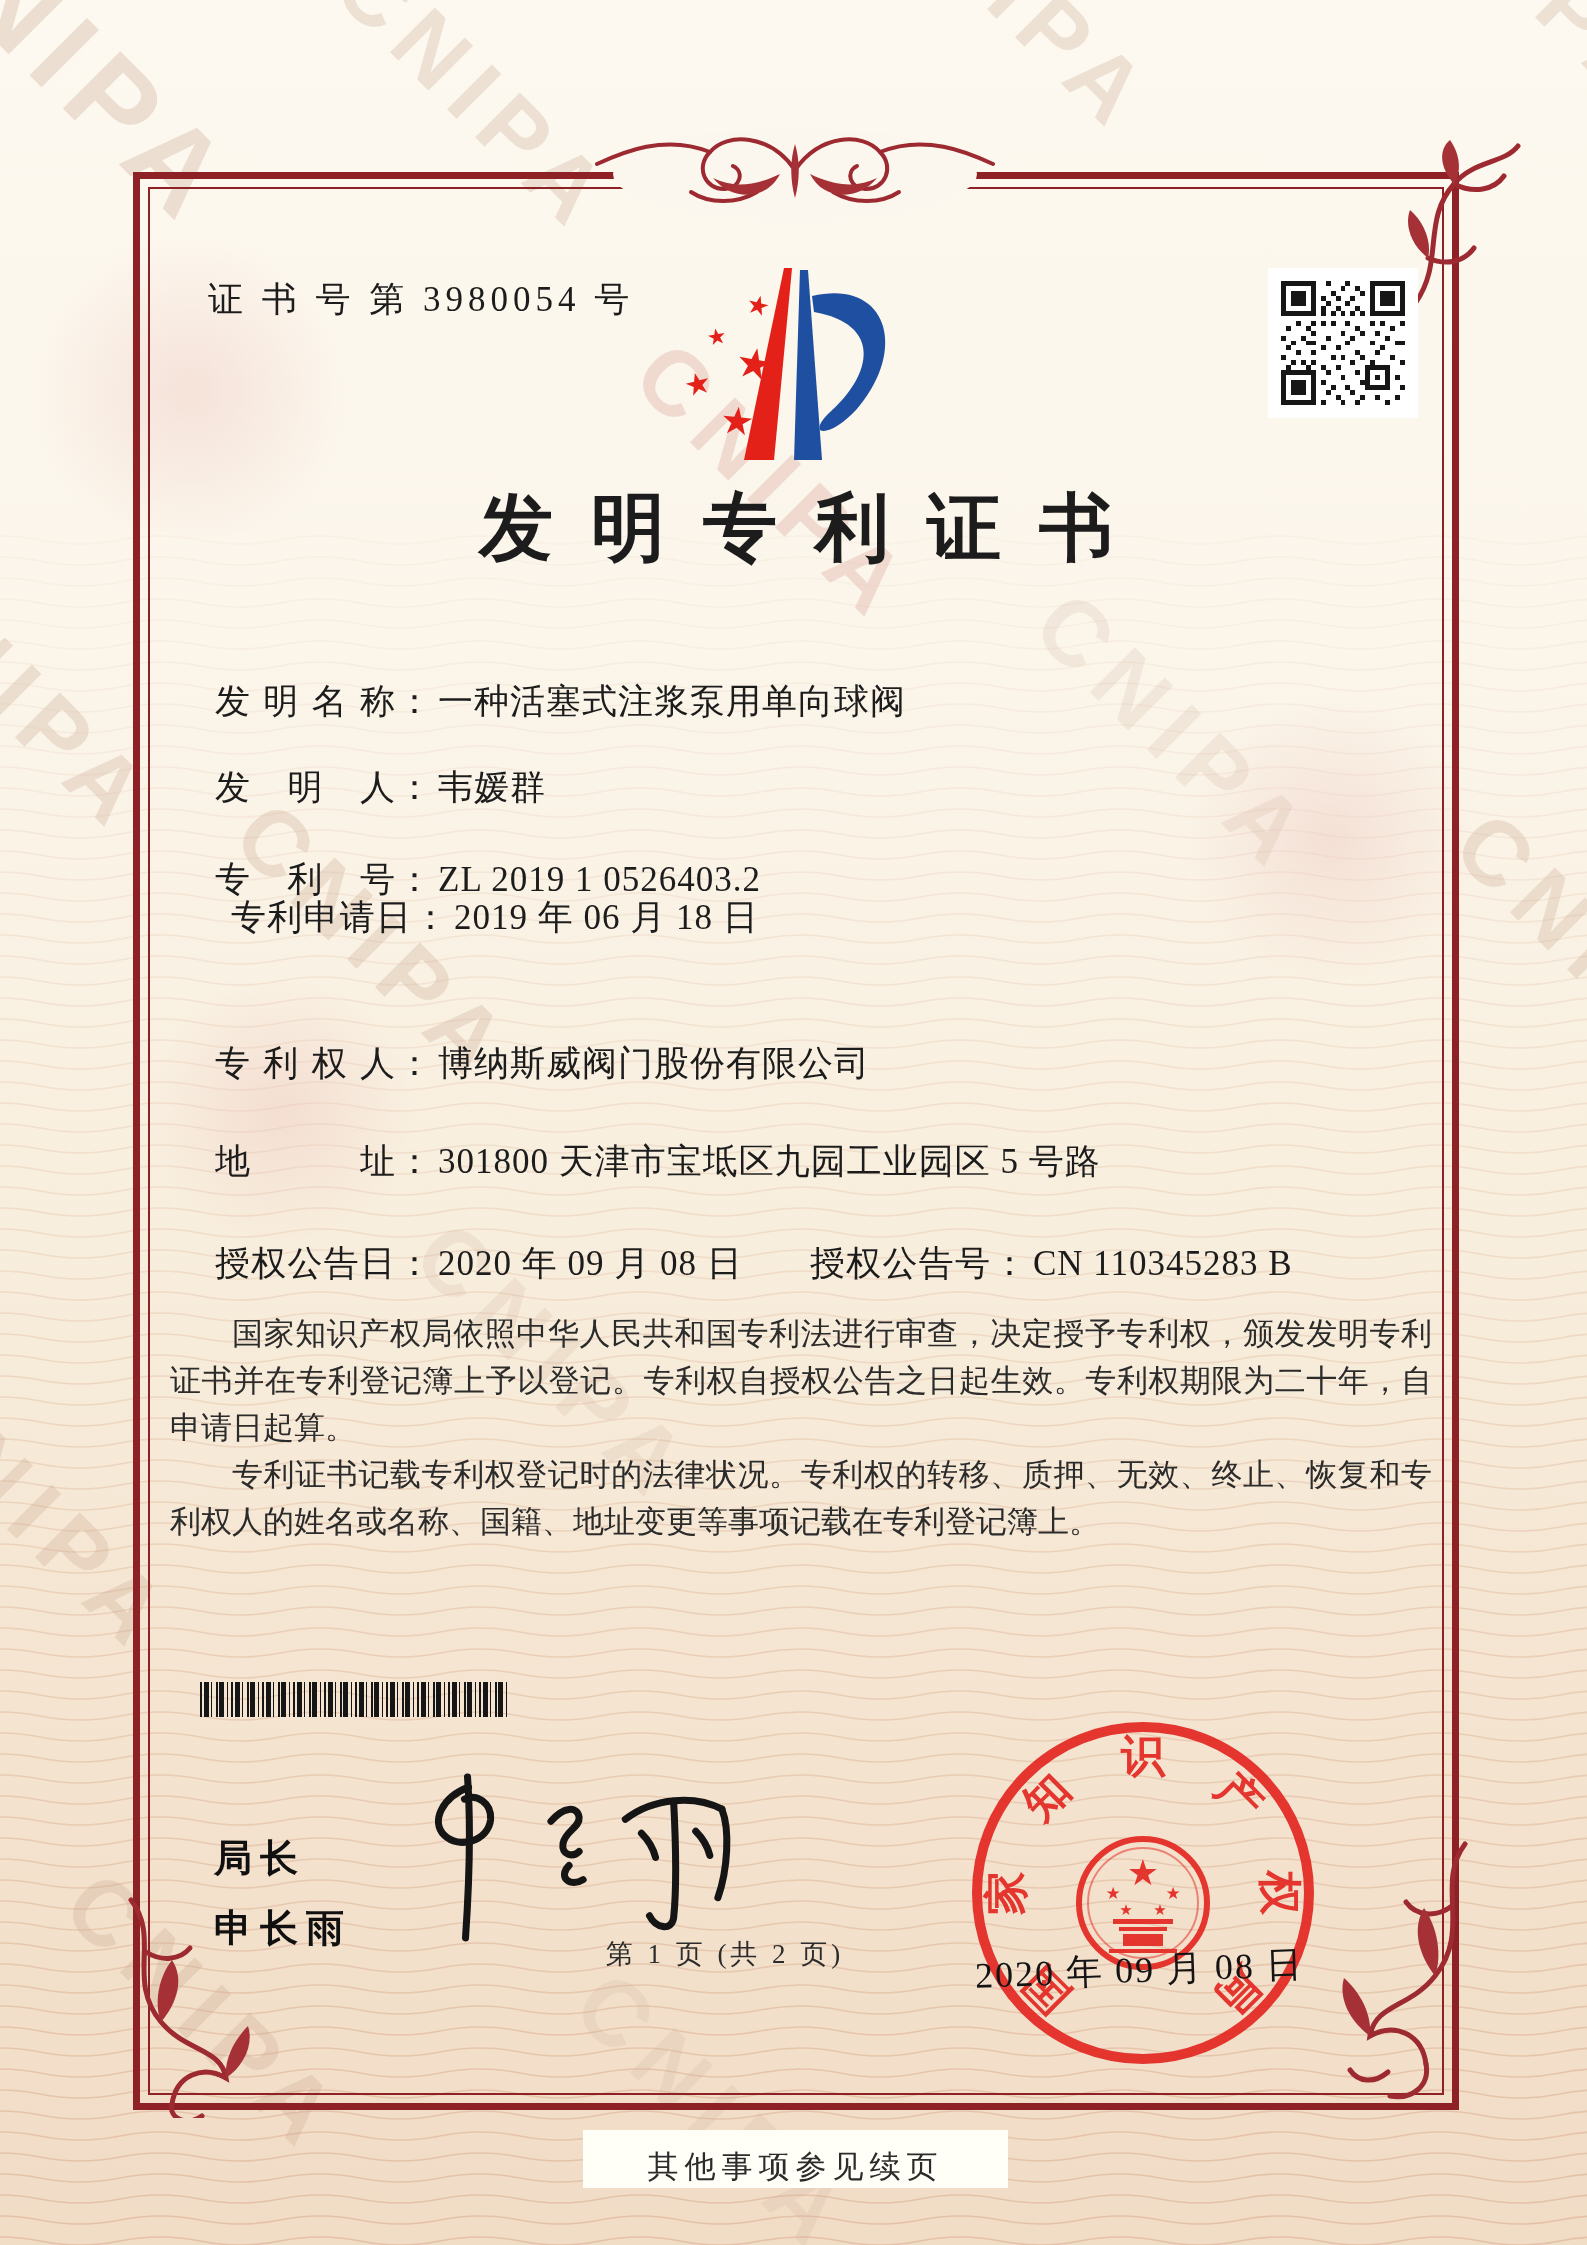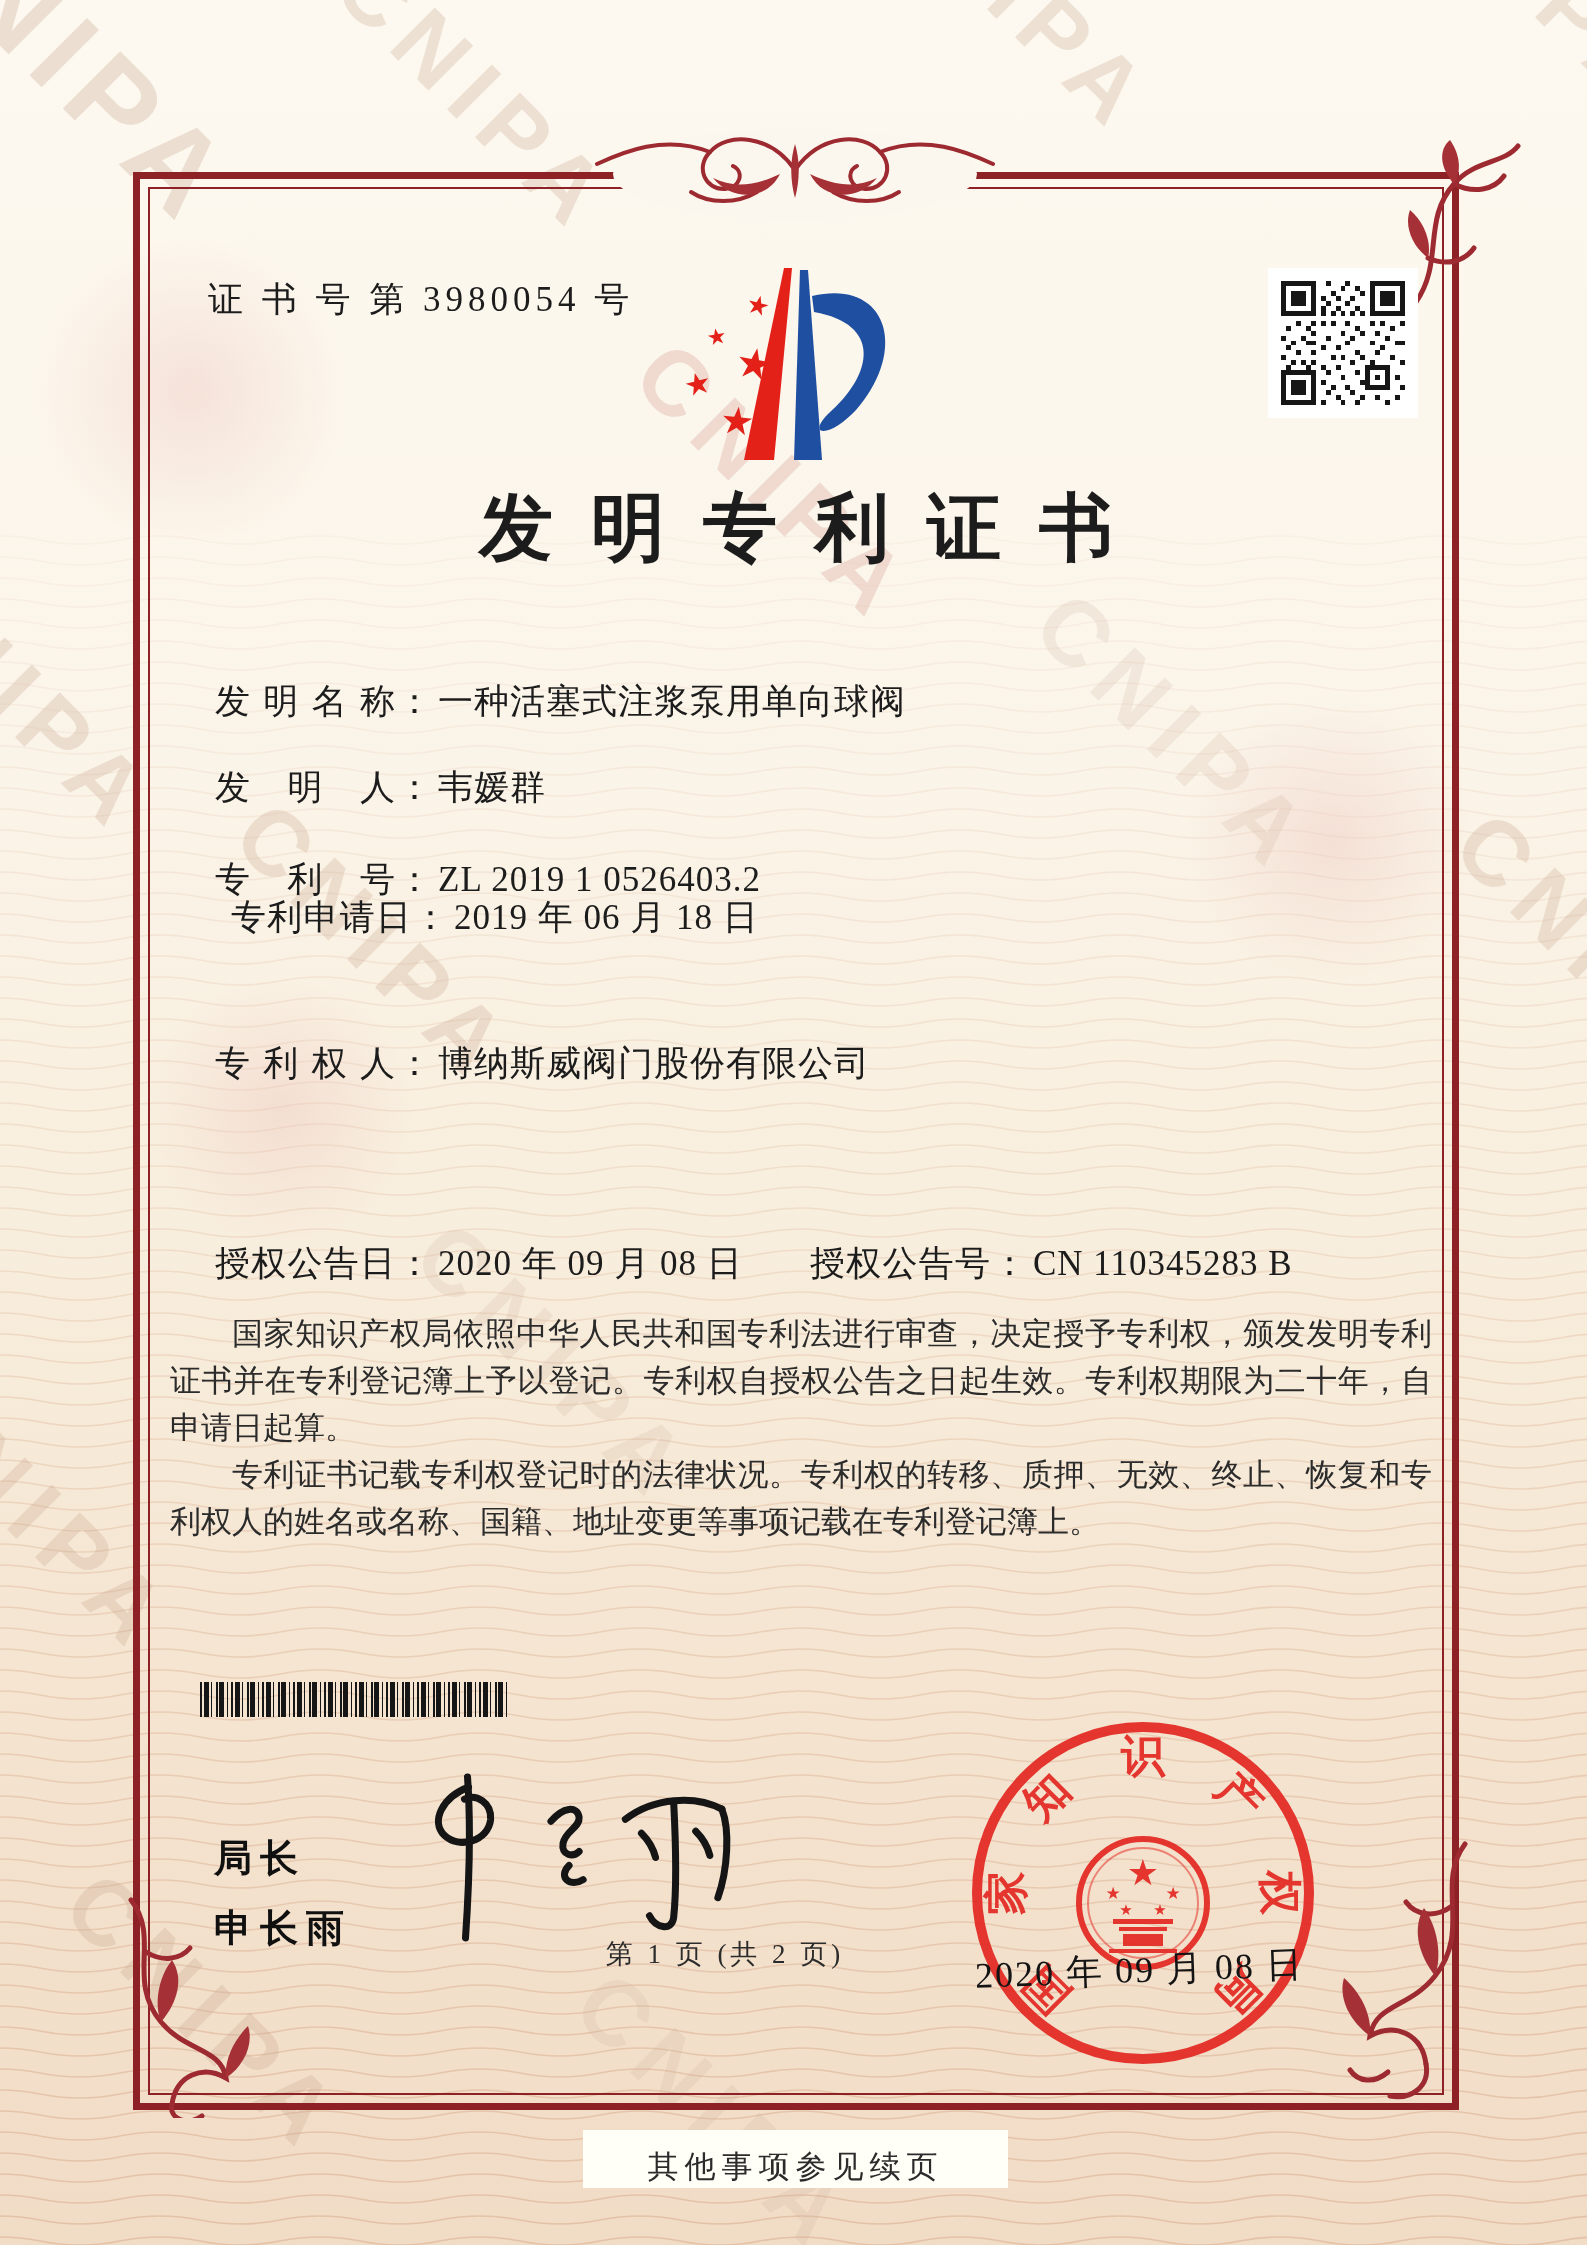--- a/index.html
+++ b/index.html
@@ -370,20 +370,23 @@
     </div>
     <div class="field-row" style="top:858px;">
       <span class="flabel">专利号</span><span class="fcolon">：</span><span class="fvalue">ZL 2019 1 0526403.2</span>
     </div>
     <div class="field-row" style="top:896px;margin-left:16px;">
       <span class="flabel">专利申请日</span><span class="fcolon">：</span><span class="fvalue">2019 年 06 月 18 日</span>
     </div>
     <div class="field-row" style="top:1042px;">
       <span class="flabel">专利权人</span><span class="fcolon">：</span><span class="fvalue">博纳斯威阀门股份有限公司</span>
     </div>
+    <div class="field-row" style="top:1140px;">
+      <span class="flabel">地址</span><span class="fcolon">：</span><span class="fvalue">301800 天津市宝坻区九园工业园区 5 号路</span>
+    </div>
     <div class="field-row" style="top:1242px;">
       <span class="flabel">授权公告日</span><span class="fcolon">：</span><span class="fvalue">2020 年 09 月 08 日</span>
       <span class="fgroup2">
         <span class="flabel">授权公告号</span><span class="fcolon">：</span><span class="fvalue">CN 110345283 B</span>
       </span>
     </div>
 
     <div class="paras">
       <p>国家知识产权局依照中华人民共和国专利法进行审查，决定授予专利权，颁发发明专利证书并在专利登记簿上予以登记。专利权自授权公告之日起生效。专利权期限为二十年，自申请日起算。</p>
       <p>专利证书记载专利权登记时的法律状况。专利权的转移、质押、无效、终止、恢复和专利权人的姓名或名称、国籍、地址变更等事项记载在专利登记簿上。</p>

